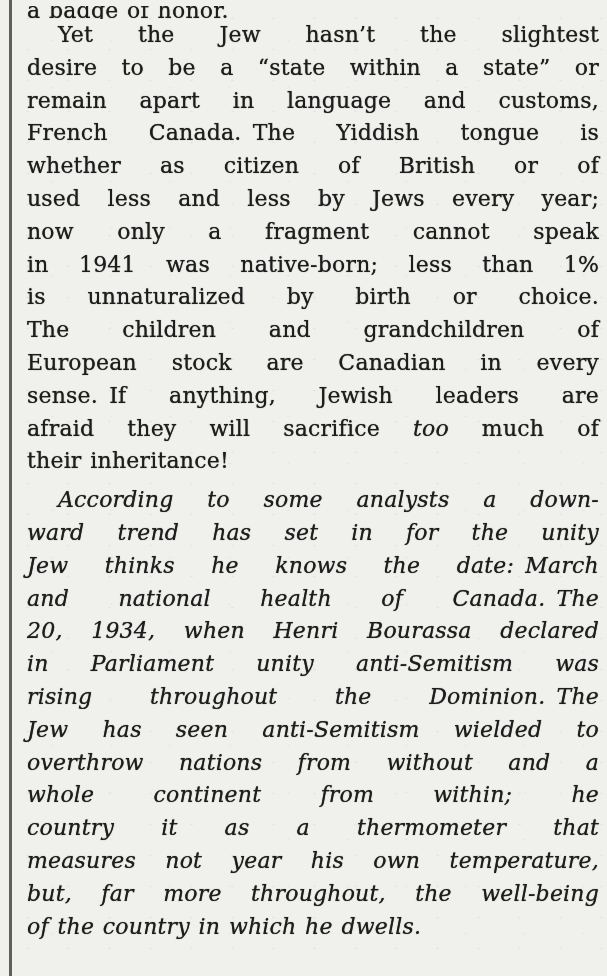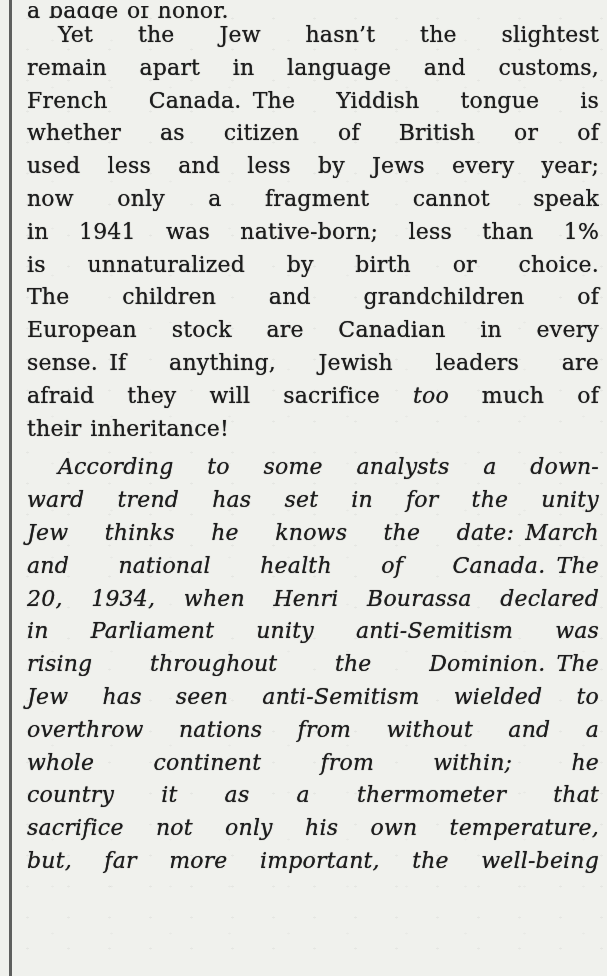--- a/index.html
+++ b/index.html
@@ -73,20 +73,21 @@
 
 <div class="page">
   <div class="gutter-line"></div>
   <div class="text-column">
     <div class="partial-top">
       <span>a badge of honor.</span>
     </div>
     <div id="paragraphs">
         <div class="para">
           <div class="line first">Yet the Jew hasn’t the slightest</div>
+          <div class="line">desire to be a “state within a state” or</div>
           <div class="line">remain apart in language and customs,</div>
           <div class="line">French Canada. The Yiddish tongue is</div>
           <div class="line">whether as citizen of British or of</div>
           <div class="line">used less and less by Jews every year;</div>
           <div class="line">now only a fragment cannot speak</div>
           <div class="line">in 1941 was native-born; less than 1%</div>
           <div class="line">is unnaturalized by birth or choice.</div>
           <div class="line">The children and grandchildren of</div>
           <div class="line">European stock are Canadian in every</div>
           <div class="line">sense. If anything, Jewish leaders are</div>
@@ -98,19 +99,20 @@
           <div class="line">ward trend has set in for the unity</div>
           <div class="line">Jew thinks he knows the date: March</div>
           <div class="line">and national health of Canada. The</div>
           <div class="line">20, 1934, when Henri Bourassa declared</div>
           <div class="line">in Parliament unity anti-Semitism was</div>
           <div class="line">rising throughout the Dominion. The</div>
           <div class="line">Jew has seen anti-Semitism wielded to</div>
           <div class="line">overthrow nations from without and a</div>
           <div class="line">whole continent from within; he</div>
           <div class="line">country it as a thermometer that</div>
-          <div class="line">sacrifice not only his own temperature,</div>
-          <div class="line">but, far more important, the well-being</div>
+          <div class="line">measures not year his own temperature,</div>
+          <div class="line">but, far more throughout, the well-being</div>
+          <div class="line last">of the country in which he dwells.</div>
         </div>
       </div>
   </div>
   <div class="partial-bottom"></div>
 </div>
 
 </body></html>

